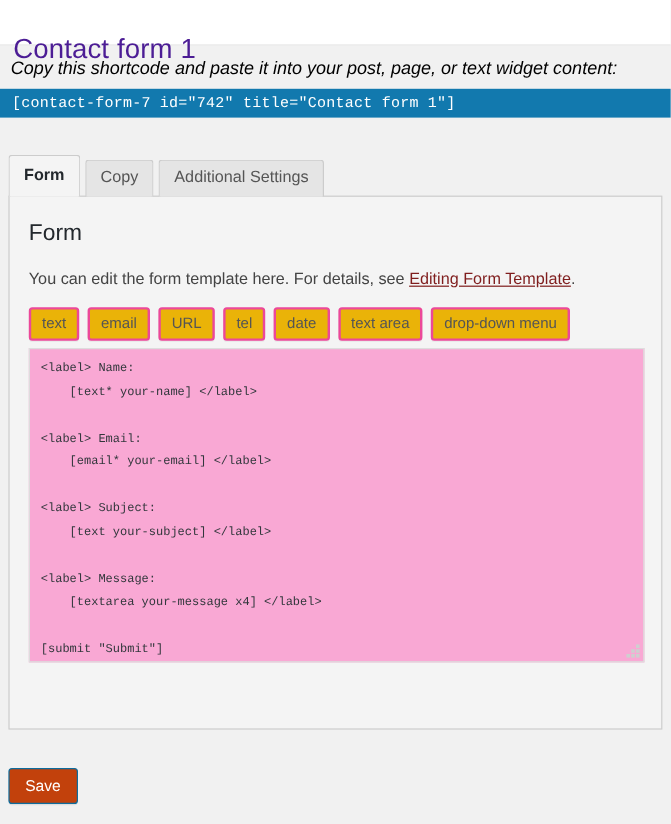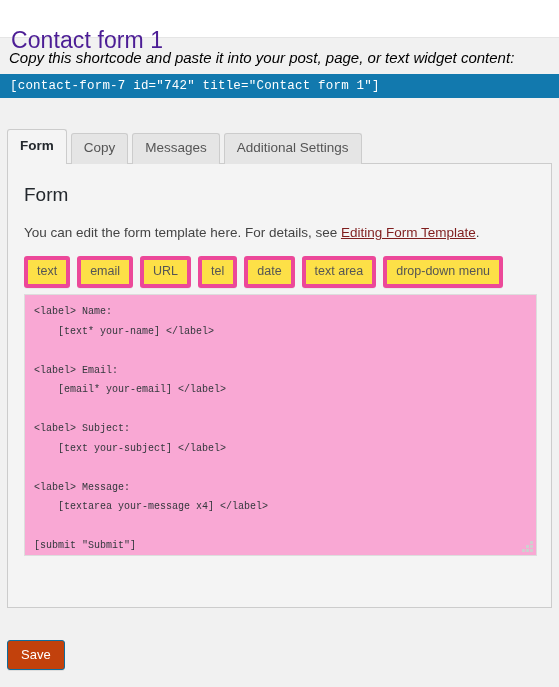--- a/index.html
+++ b/index.html
@@ -129,22 +129,22 @@
   
   .tag-row {
     display: flex;
     flex-wrap: nowrap;
     margin-left: 2px;
     margin-bottom: 6px;
   }
   .tag-btn {
     font-size: 12.5px;
     color: #555;
-    background: #fde047;
-    border: 4px solid #ec4899;
+    background: #eab308;
+    border: 2px solid #ec4899;
     border-radius: 3px;
     padding: 4px 9px 5px 9px;
     margin-right: 7px;
     line-height: 1.2;
     white-space: nowrap;
     cursor: pointer;
     box-shadow: 0 1px 0 rgba(0,0,0,0.04);
   }
 
   
@@ -211,21 +211,20 @@
 </div>
 
 <div class="shortcode-wrap">
   <div class="shortcode-desc">Copy this shortcode and paste it into your post, page, or text widget content:</div>
   <input class="shortcode-bar" type="text" readonly="" value="[contact-form-7 id=&quot;742&quot; title=&quot;Contact form 1&quot;]" style="">
 </div>
 
 <div class="tabs-row">
   <div class="tab active">Form</div>
   <div class="tab">Copy</div>
-  <div class="tab">Messages</div>
   <div class="tab">Additional Settings</div>
 </div>
 
 <div class="panel">
   <div class="panel-title">Form</div>
 
   <div class="panel-desc">
     <span>You can edit the form template here. For details, see </span><a href="#">Editing Form Template</a><span>.</span>
   </div>
 

